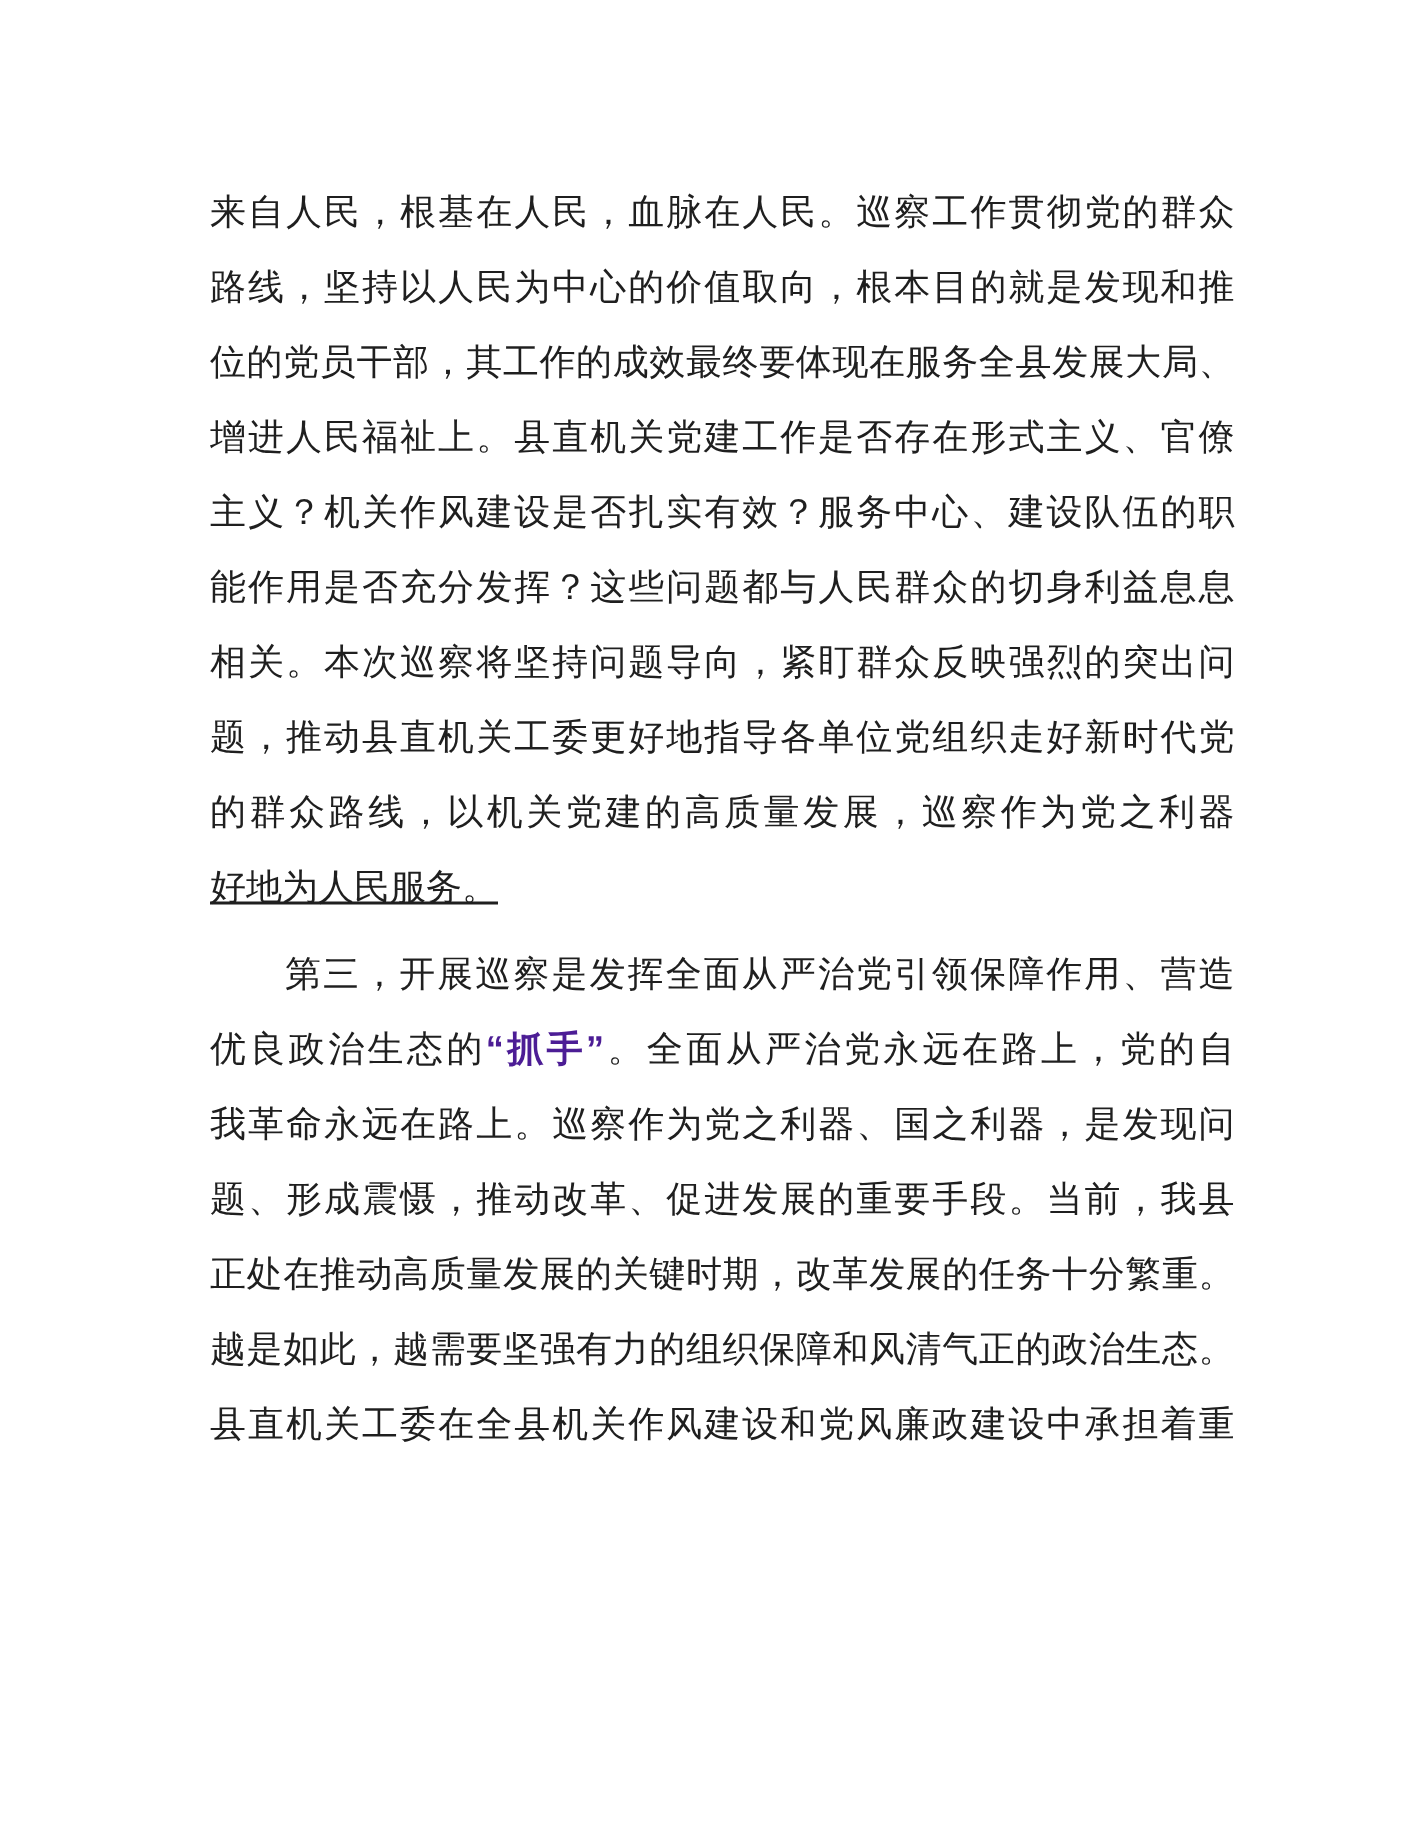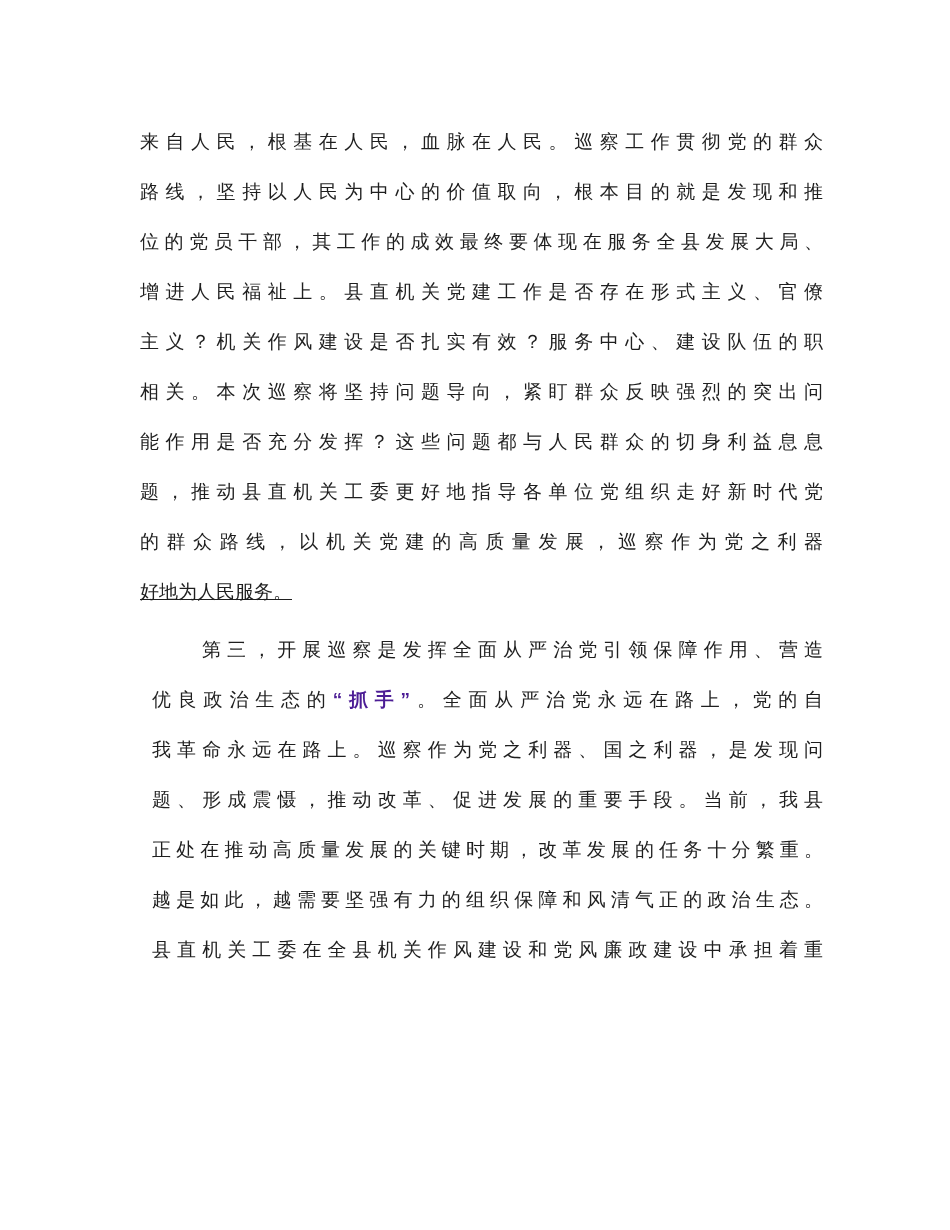--- a/index.html
+++ b/index.html
@@ -17,30 +17,29 @@
     width: 950px;
     height: 1230px;
     background: #ffffff;
   }
   .text-block {
     position: absolute;
     left: 140px;
     top: 117px;
     width: 683px;
     font-family: "Liberation Serif", "DejaVu Serif", serif;
-    font-size: 19px;
+    font-size: 24px;
     line-height: 50px;
     color: #1f1f1f;
   }
   .para {
     margin: 0;
   }
   .para + .para {
     margin-top: 8px;
-    margin-left: 12px;
   }
   .line {
     text-align: justify;
     text-align-last: justify;
     -moz-text-align-last: justify;
   }
   .line.no-just {
     text-align-last: left;
     text-decoration: underline;
     -moz-text-align-last: left;
@@ -61,22 +60,22 @@
 <body>
 
 <main class="page" style="background: rgb(255, 255, 255);">
   <div class="text-block" id="paragraphs-root" style="color: rgb(31, 31, 31);">
       <div class="para">
         <div class="line"><span class="seg">来自人民，根基在人民，血脉在人民。巡察工作贯彻党的群众</span></div>
         <div class="line"><span class="seg">路线，坚持以人民为中心的价值取向，根本目的就是发现和推</span></div>
         <div class="line"><span class="seg">位的党员干部，其工作的成效最终要体现在服务全县发展大局、</span></div>
         <div class="line"><span class="seg">增进人民福祉上。县直机关党建工作是否存在形式主义、官僚</span></div>
         <div class="line"><span class="seg">主义？机关作风建设是否扎实有效？服务中心、建设队伍的职</span></div>
+        <div class="line"><span class="seg">能作用是否充分发挥？这些问题都与人民群众的切身利益息息</span></div>
         <div class="line"><span class="seg">相关。本次巡察将坚持问题导向，紧盯群众反映强烈的突出问</span></div>
-        <div class="line"><span class="seg">能作用是否充分发挥？这些问题都与人民群众的切身利益息息</span></div>
         <div class="line"><span class="seg">题，推动县直机关工委更好地指导各单位党组织走好新时代党</span></div>
         <div class="line"><span class="seg">的群众路线，以机关党建的高质量发展，巡察作为党之利器</span></div>
         <div class="line no-just"><span class="seg">好地为人民服务。</span></div>
       </div>
       <div class="para">
         <div class="line indent"><span class="seg">第三，开展巡察是发挥全面从严治党引领保障作用、营造</span></div>
         <div class="line"><span class="seg">优良政治生态的</span><span class="seg bold" style="color: #4c1d95;">“抓手”</span><span class="seg">。全面从严治党永远在路上，党的自</span></div>
         <div class="line"><span class="seg">我革命永远在路上。巡察作为党之利器、国之利器，是发现问</span></div>
         <div class="line"><span class="seg">题、形成震慑，推动改革、促进发展的重要手段。当前，我县</span></div>
         <div class="line"><span class="seg">正处在推动高质量发展的关键时期，改革发展的任务十分繁重。</span></div>

